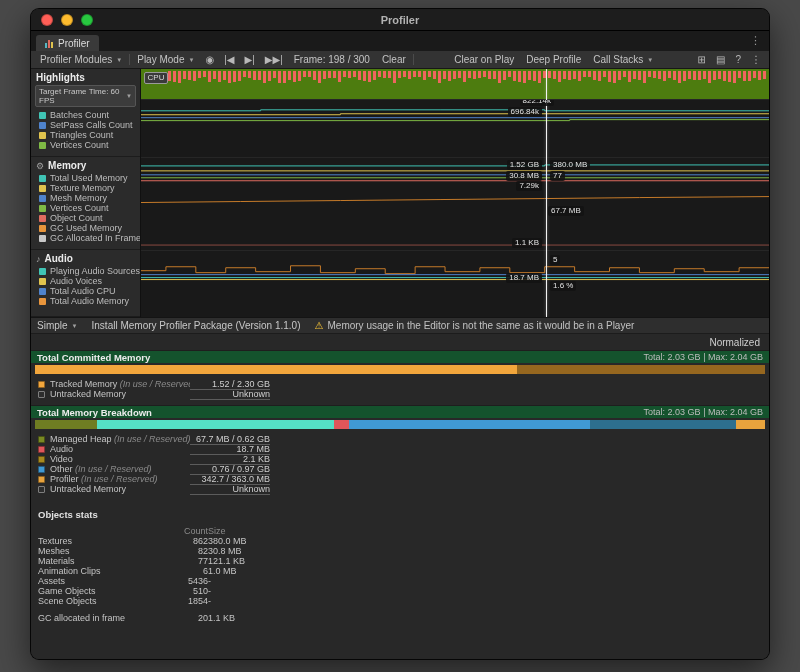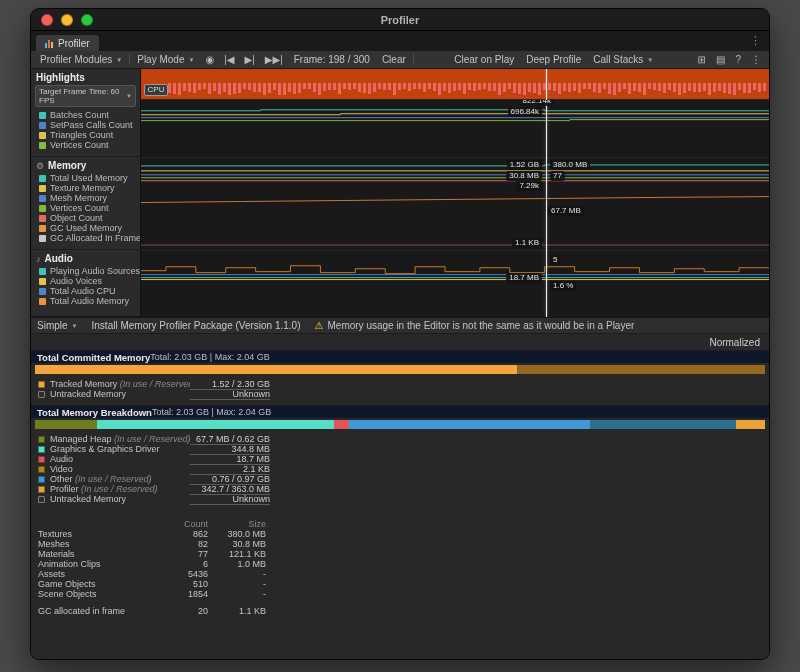--- a/index.html
+++ b/index.html
@@ -38,21 +38,21 @@
   .module-title{display:flex;align-items:center;gap:4px;padding:1px 5px 2px;color:#ececec;font-size:10px;font-weight:bold}
   .module-icon{color:#9f9f9f;font-size:9px;font-weight:normal}
   .target-btn{margin:0 4px 3px;border:1px solid #555;background:#3c3c3c;border-radius:2px;color:#c8c8c8;
     font-size:8px;padding:1px 3px;display:flex;justify-content:space-between;align-items:center;line-height:9px}
   .legend-row{display:flex;align-items:center;gap:4px;padding:0 4px 0 8px;height:10px;color:#bdbdbd;font-size:9px;white-space:nowrap}
   .sw{width:7px;height:7px;border-radius:1px;flex:none}
 
   .charts{flex:1;position:relative;display:flex;flex-direction:column;background:#191919;overflow:hidden}
   .playhead{position:absolute;left:405px;top:0;bottom:0;width:1px;background:#f2f2f2;z-index:6;box-shadow:0 0 3px rgba(255,255,255,.5)}
 
-  .cpustrip{height:30px;background:#c2410c;padding-top:14px;flex:none}
+  .cpustrip{height:30px;background:#4d7c0f;padding-top:2px;flex:none}
   .striprow{height:13px;display:flex;align-items:center;position:relative}
   .striplabel{width:24px;margin-left:3px;font-size:8px;color:#dcdcdc;text-align:center;flex:none}
   .boxed{border:1px solid #9a9a9a;background:#3a3a3a;border-radius:2px;line-height:10px}
   .stripbars{position:relative;flex:1;height:13px;overflow:hidden}
   .cbar{position:absolute;top:0;width:3px;background:#ef655f}
 
   .chart{position:relative;overflow:hidden;border-top:1px solid #262626;background:#191919;flex:none}
   .chart svg{position:absolute;inset:0;width:100%;height:100%;display:block}
   .chart-hl{height:58px}.chart-mem{height:93px}.chart-aud{height:67px}
   .badge{position:absolute;z-index:7;font-size:8px;line-height:10px;padding:0 3px;background:rgba(18,18,18,.88);
@@ -61,39 +61,39 @@
   
   .dtoolbar{height:17px;background:#2e2e2e;border-top:1px solid #141414;border-bottom:1px solid #1c1c1c;
     display:flex;align-items:center;font-size:10px;color:#c8c8c8;padding:0 6px;gap:14px}
   .dmode{display:flex;align-items:center;gap:4px}
   .warnwrap{display:flex;align-items:center;gap:4px;color:#c2c2c2}
   .warnicon{color:#f2c037;font-size:10px}
 
   
   .detail{background:#282828;height:327px;overflow:hidden}
   .normrow{height:16px;display:flex;justify-content:flex-end;align-items:center;padding-right:9px;font-size:10px;color:#cfcfcf}
-  .sechead{height:13px;background:#0f172a;border-top:1px solid #1e1e1e;display:flex;
+  .sechead{height:13px;background:#14532d;border-top:1px solid #1e1e1e;display:flex;justify-content:space-between;
     align-items:center;padding:0 6px;font-size:9.5px;color:#ececec;font-weight:bold}
   .sechead .tot{font-weight:normal;color:#bdbdbd;font-size:9px}
   .membar{height:9px;margin:2px 4px;background:#151515;display:flex;overflow:hidden}
   .membar .seg{height:100%;flex:none}
 
   .dleg{padding:3px 0 6px 7px}
   .dlegrow{display:flex;align-items:center;height:10px;font-size:9px;color:#c4c4c4;white-space:nowrap}
   .dlegrow .sw{margin-right:5px;border:1px solid rgba(0,0,0,.4)}
   .sw-empty{background:#2d2d2d;border:1px solid #7e7e7e !important}
   .dlbl{width:140px;overflow:hidden}
   .sub{color:#8a8a8a;font-style:italic}
   .dval{width:80px;text-align:right;color:#cfcfcf;border-bottom:1px solid #5c5c5c}
 
   .objstats{padding:9px 7px;font-size:9px;color:#c4c4c4}
   .objtitle{font-size:9.5px;font-weight:bold;color:#e0e0e0;margin-bottom:6px}
   .ohead,.orow{display:flex;height:10px;align-items:center}
   .ohead{color:#8a8a8a}
-  .oname{width:112px}.ocnt{width:58px;text-align:right}.osz{width:58px;text-align:right}
+  .oname{width:112px}.ocnt{width:58px;text-align:right}.osz{width:58px;}
   .gcgap{height:7px}
 
   .tabicon{width:9px;height:9px;display:inline-block}
 </style>
 </head>
 <body>
 
 <div class="window">
 
   <div class="titlebar">
@@ -466,25 +466,20 @@
         <div class="seg" style="width:20%;background:#2d6f8e"></div>
         <div class="seg" style="width:4%;background:#e8a33d"></div>
       </div>
     <div class="dleg" id="breakdown-leg">
         <div class="dlegrow">
           <span class="sw" style="background:#7a8a23"></span>
           <span class="dlbl">Managed Heap <span class="sub">(In use / Reserved)</span></span>
           <span class="dval">67.7 MB / 0.62 GB</span>
         </div>
         <div class="dlegrow">
-          <span class="sw" style="background:#55e0c6"></span>
-          <span class="dlbl">Graphics &amp; Graphics Driver</span>
-          <span class="dval">344.8 MB</span>
-        </div>
-        <div class="dlegrow">
           <span class="sw" style="background:#e0565a"></span>
           <span class="dlbl">Audio</span>
           <span class="dval">18.7 MB</span>
         </div>
         <div class="dlegrow">
           <span class="sw" style="background:#a88a1f"></span>
           <span class="dlbl">Video</span>
           <span class="dval">2.1 KB</span>
         </div>
         <div class="dlegrow">
@@ -498,20 +493,21 @@
           <span class="dval">342.7 / 363.0 MB</span>
         </div>
         <div class="dlegrow">
           <span class="sw sw-empty"></span>
           <span class="dlbl">Untracked Memory</span>
           <span class="dval">Unknown</span>
         </div>
       </div>
 
     <div class="objstats">
+      <div class="objtitle">Objects stats</div>
       <div class="ohead">
         <span class="oname"></span>
         <span class="ocnt">Count</span>
         <span class="osz">Size</span>
       </div>
       <div id="obj-rows">
           <div class="orow">
             <span class="oname">Textures</span>
             <span class="ocnt">862</span>
             <span class="osz">380.0 MB</span>

